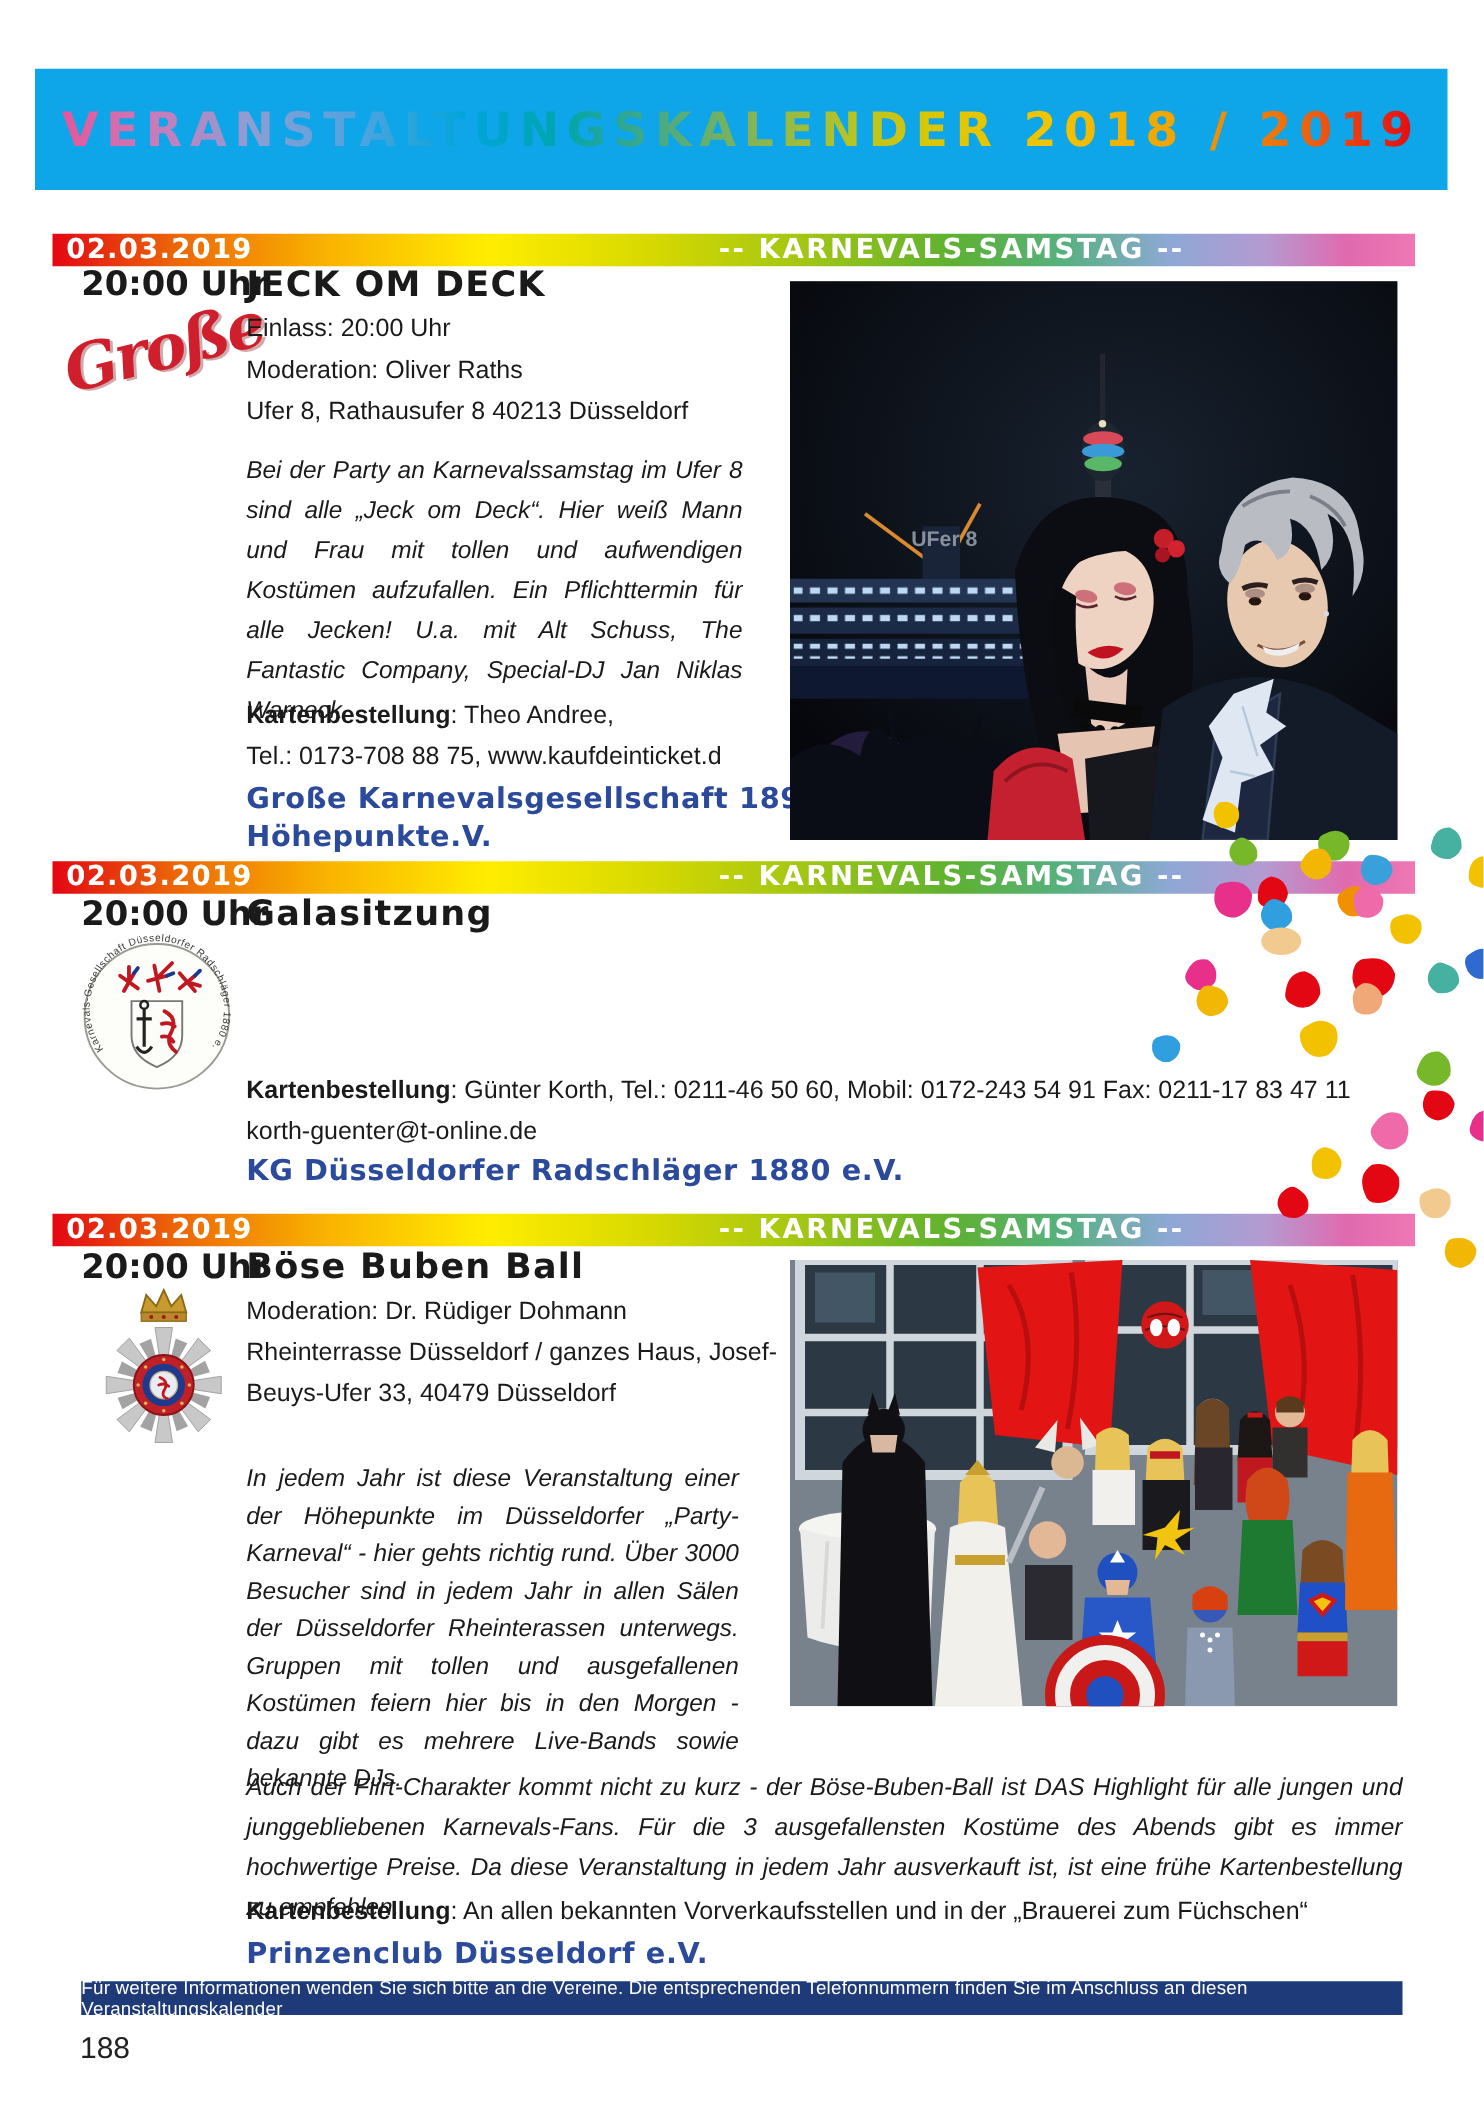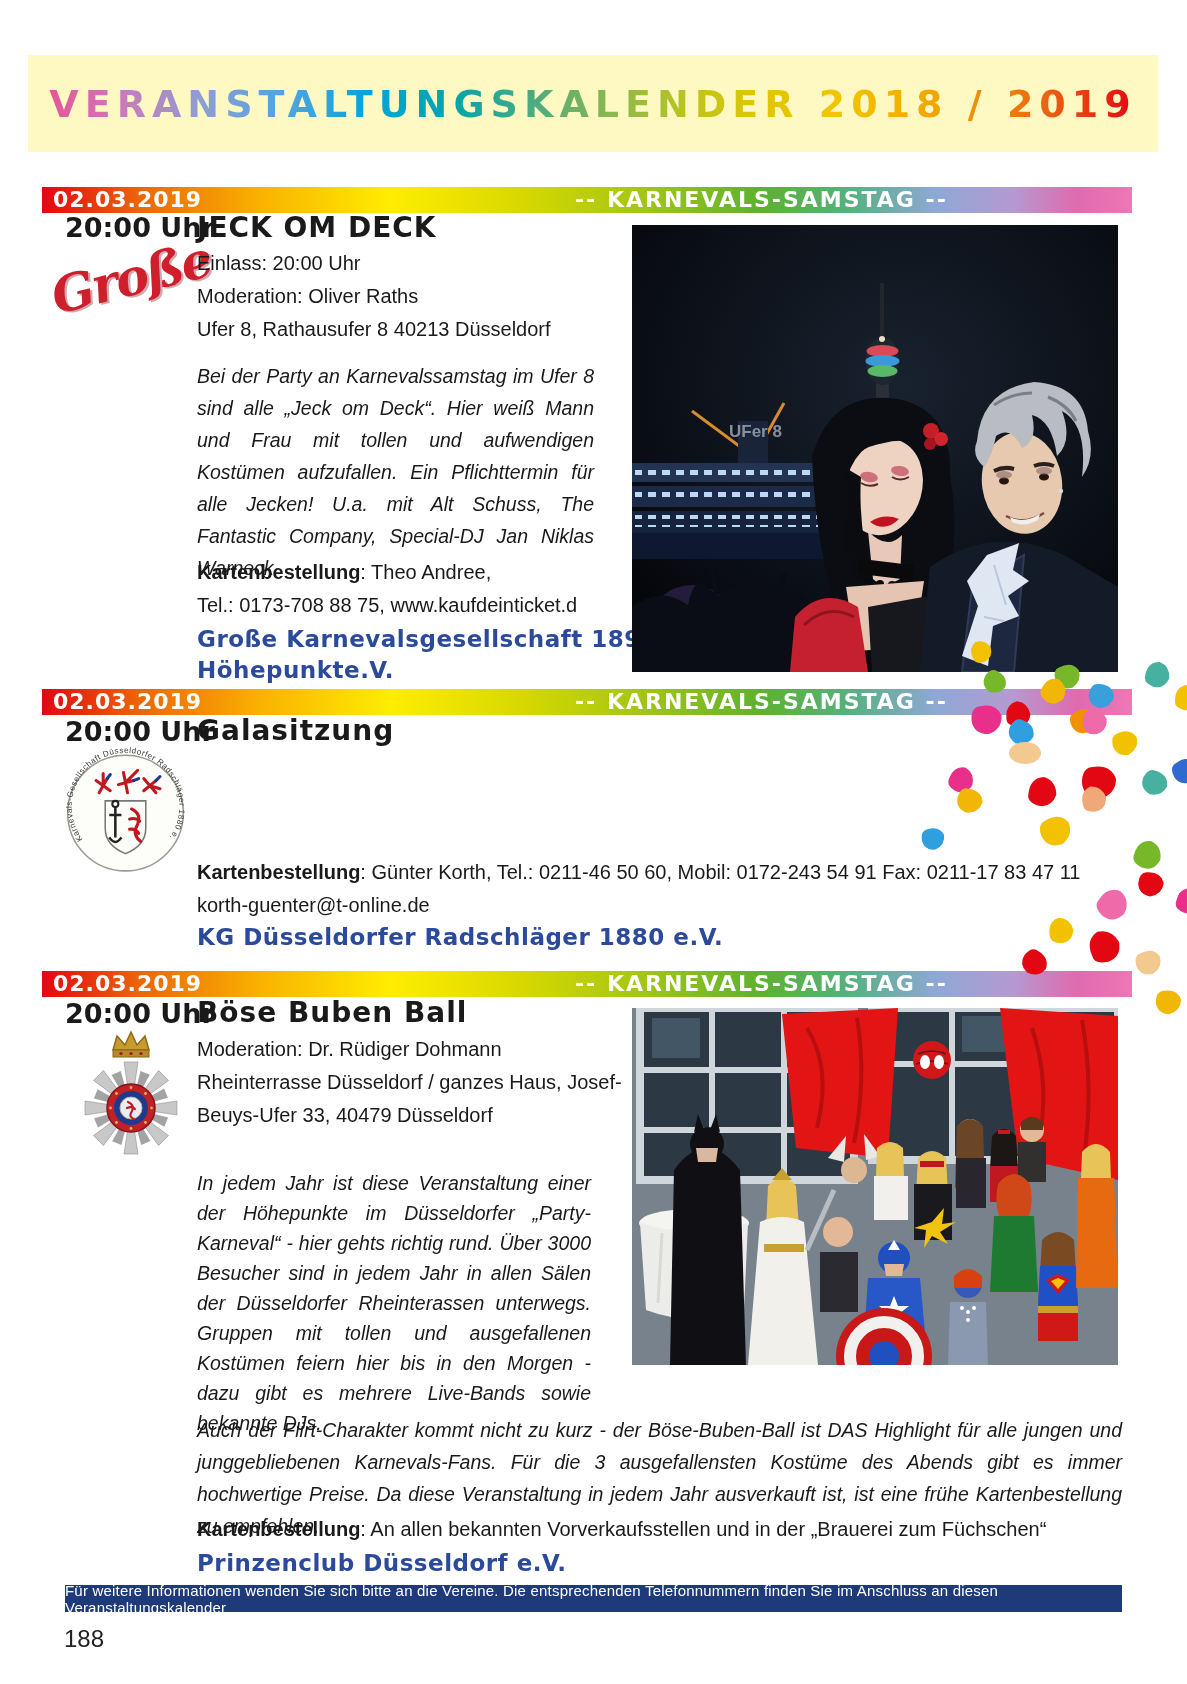--- a/index.html
+++ b/index.html
@@ -1,21 +1,21 @@
 <!DOCTYPE html>
 <html lang="de"><head>
 <meta charset="utf-8">
 <style>
   html,body{margin:0;padding:0;background:#ffffff;}
   .page{position:relative;width:1187px;height:1684px;background:#fff;overflow:hidden;
         font-family:"Liberation Sans",sans-serif;color:#1a1a1a;}
 
   
   .masthead{position:absolute;left:28px;top:55px;width:1130px;height:97px;
-            background:#fef9c3;display:flex;align-items:center;justify-content:center;}
+            background:#0ea5e9;display:flex;align-items:center;justify-content:center;}
   .masthead h1{margin:0;font-family:"DejaVu Sans",sans-serif;font-weight:bold;font-size:38px;
                letter-spacing:6px;white-space:nowrap;
                background:linear-gradient(90deg,#e5579a 0%,#c87cba 7%,#8e9ed3 14%,#4da4e0 22%,
                  #00a5d8 30%,#00a5ab 37%,#49aa85 44%,#86b553 51%,#b5c425 58%,#e0c600 65%,
                  #f2c400 73%,#f0a300 82%,#ec6a10 91%,#e30613 100%);
                -webkit-background-clip:text;background-clip:text;color:transparent;}
 
   
   .datebar{position:absolute;left:42px;width:1090px;height:26px;z-index:1;
            background:linear-gradient(90deg,#e30613 0%,#ec6608 9%,#f9b200 20%,#ffed00 32%,

